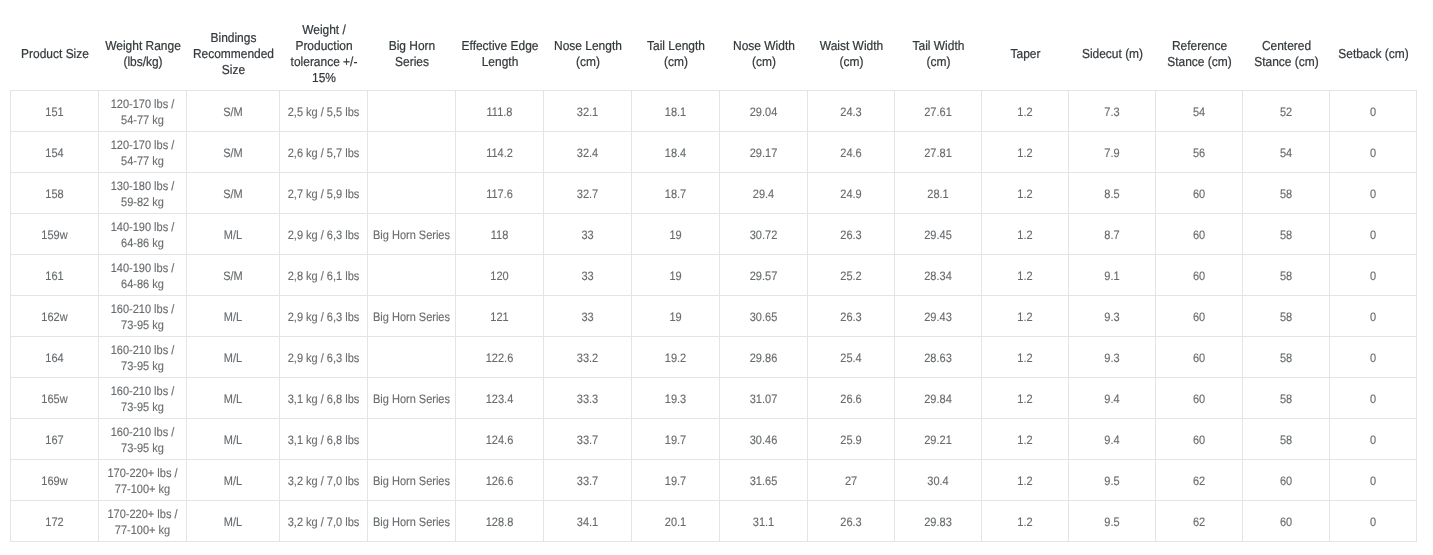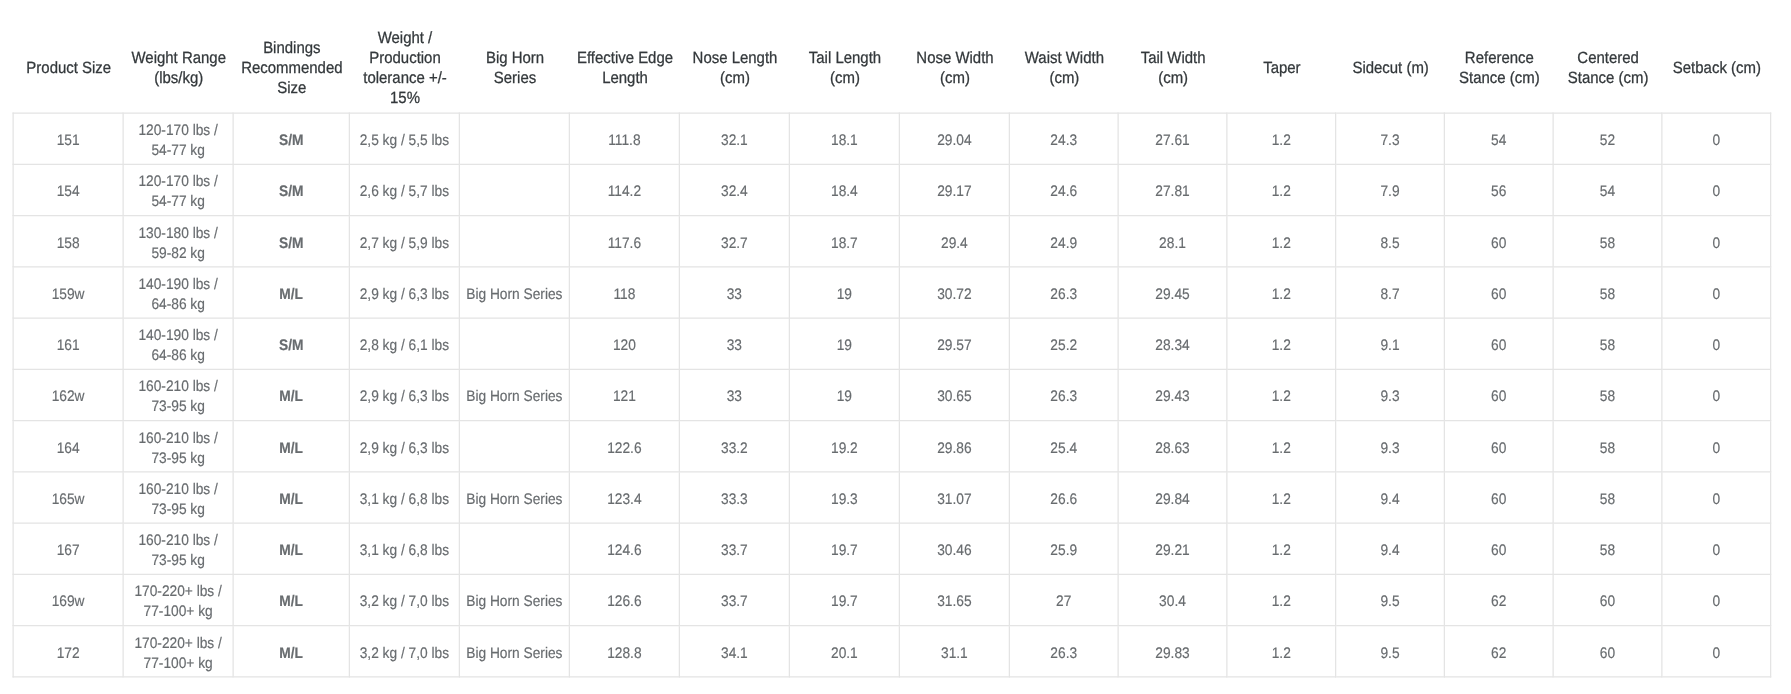--- a/index.html
+++ b/index.html
@@ -21,21 +21,21 @@
     text-align:center; vertical-align:middle;
     height:40px; border:1px solid #e4e4e4; padding:0;
   }
   .txt { line-height:16px; }
   th .txt { position:relative; top:-1px; -webkit-text-stroke:0.22px #33383b; }
   td .txt { position:relative; top:0.5px; -webkit-text-stroke:0.14px #686c6f; }
   .ln { display:block; transform:scaleX(0.92); transform-origin:center center; }
   td .ln { transform:scaleX(0.902); }
   .ln:empty { display:none; }
   .col { width:88px; }
-  .c2 { width:92.92px;font-weight:bold; }
+  .c2 { width:92.92px; }
   .c9,.c10,.c11,.c12,.c13,.c14,.c15 { width:87px; }
 </style>
 </head>
 <body>
 
 <div class="wrap">
     <table class="spec">
       <thead>
         <tr>
           <th class="col c0">

